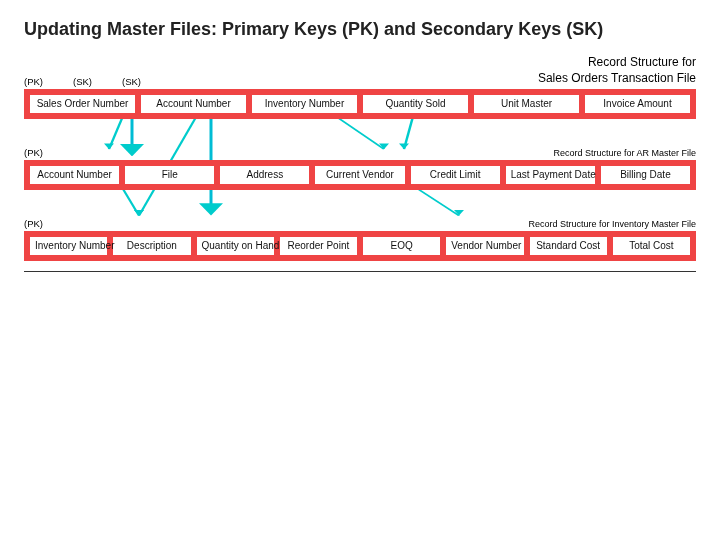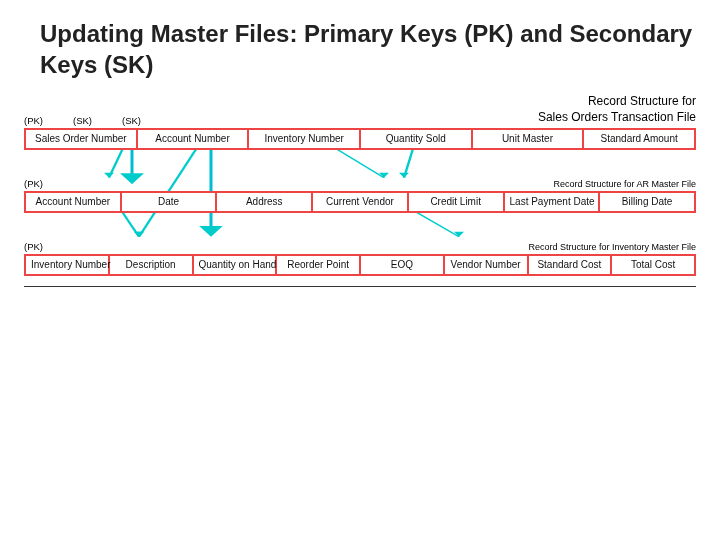--- a/index.html
+++ b/index.html
@@ -5,43 +5,42 @@
     * { box-sizing: border-box; margin: 0; padding: 0; }
     body {
       background: #fff;
       font-family: Arial, sans-serif;
       width: 720px;
       height: 540px;
       overflow: hidden;
       padding: 18px 24px;
     }
     h1 {
-      font-size: 24px;
+      font-size: 18px;
       font-weight: bold;
       color: #222;
       margin-bottom: 14px;
       line-height: 1.3;
-      margin-left: 16px;
     }
 
     .diagram-area {
       position: relative;
       width: 672px;
       margin: 0 auto;
     }
 
     
     .record-block {
       border: 1px solid #333;
       border-collapse: collapse;
       font-size: 10px;
       color: #111;
     }
     .record-block th, .record-block td {
-      border: 2px solid #ef4444;
+      border: 6px solid #ef4444;
       padding: 3px 5px;
       text-align: center;
       vertical-align: middle;
       line-height: 1.2;
       white-space: nowrap;
     }
     .record-block th {
       font-weight: normal;
       background: #fff;
     }
@@ -117,40 +116,40 @@
       </div>
     </div>
     <table class="record-block" style="width:100%; table-layout:fixed;">
       <tbody>
           <tr>
         <th>Sales Order Number</th>
         <th>Account Number</th>
         <th>Inventory Number</th>
         <th>Quantity Sold</th>
         <th>Unit Master</th>
-        <th>Standard Amount</th>
+        <th>Invoice Amount</th>
       </tr>
     </tbody>
       </table>
   </div>
 
   <div class="section" style="position:relative; z-index:2; margin-top: 28px;">
     <div class="section-header">
       <div style="font-size:9.5px;">
         <span>(PK)</span>
       </div>
       <div style="text-align:center; font-size:9px;">
         <span>Record Structure for AR Master File</span>
       </div>
     </div>
     <table class="record-block" style="width:100%; table-layout:fixed;">
       <tbody>
           <tr>
         <th>Account Number</th>
-        <th>Date</th>
+        <th>File</th>
         <th>Address</th>
         <th>Current Vendor</th>
         <th>Credit Limit</th>
         <th>Last Payment Date</th>
         <th>Billing Date</th>
       </tr>
     </tbody>
       </table>
   </div>
 

